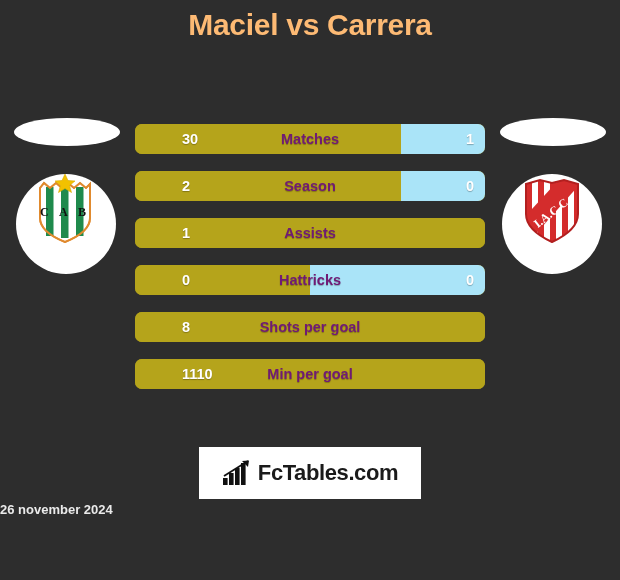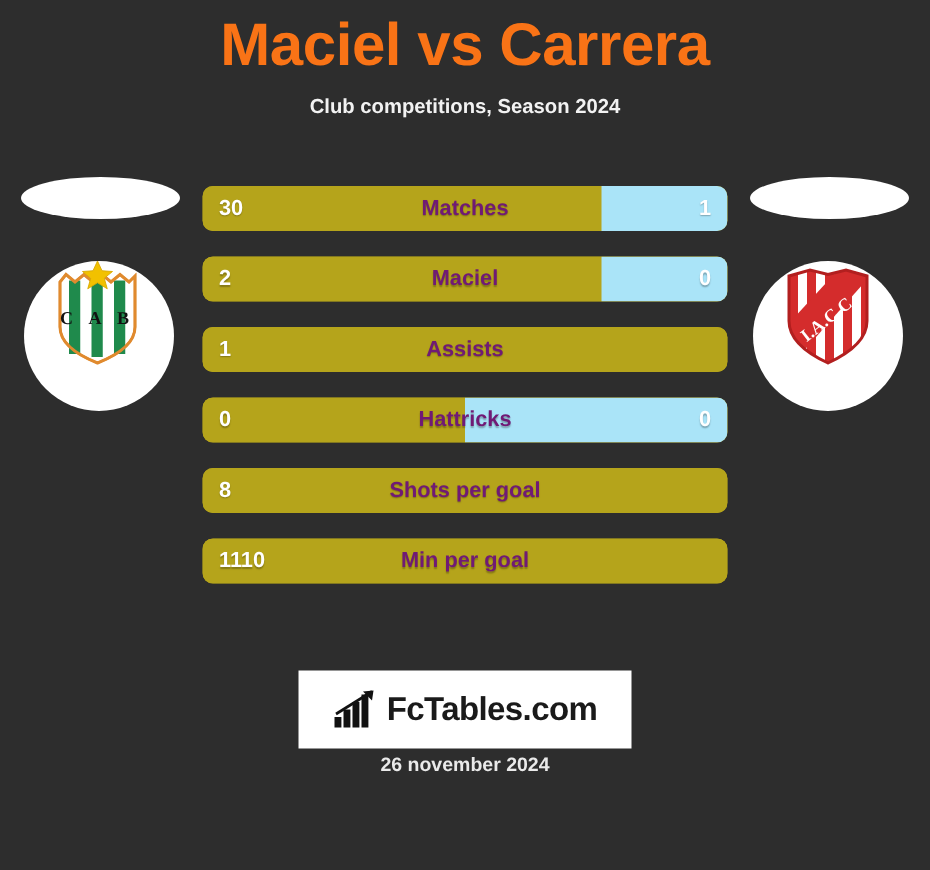--- a/index.html
+++ b/index.html
@@ -19,23 +19,23 @@
     height: 580px;
   }
 
   
   .title {
     position: absolute;
     top: 8px;
     left: 0;
     width: 620px;
     text-align: center;
-    font-size: 40px;
-    font-weight: bold;
-    color: #f97316;
+    font-size: 30px;
+    font-weight: bold;
+    color: #fdba74;
     letter-spacing: -0.3px;
     white-space: nowrap;
   }
 
   .subtitle {
     position: absolute;
     top: 63px;
     left: 0;
     width: 620px;
     text-align: center;
@@ -108,20 +108,21 @@
 
   .val {
     position: absolute;
     top: 0;
     height: 30px;
     line-height: 30px;
     font-size: 14.5px;
     font-weight: bold;
     color: #ffffff;
     text-shadow: 0 1px 1px rgba(0,0,0,0.28);
+    margin-left: 36px;
   }
   .val-left  { left: 11px; }
   .val-right { right: 11px; }
 
   .label {
     position: absolute;
     left: 0; top: 0;
     width: 100%;
     height: 30px;
     line-height: 30px;
@@ -151,33 +152,32 @@
     font-weight: bold;
     color: #1a1a1a;
     letter-spacing: -0.4px;
   }
 
   .footer-date {
     position: absolute;
     top: 502px;
     left: 0;
     width: 620px;
-    text-align: center;
+    text-align: left;
     font-size: 13px;
     font-weight: bold;
     color: #eaeaea;
   }
 </style>
 </head>
 <body>
 
 <div class="page">
 
   <div class="title">Maciel vs Carrera</div>
-  <div class="subtitle">Club competitions, Season 2024</div>
 
   <div class="badge-wrap left">
     <div class="badge-ellipse"></div>
     <div class="badge-circle">
       <svg width="64" height="72" viewBox="0 0 64 72">
         <path d="M6 14 L10 9 L16 14 L22 9 L28 14 L34 9 L40 14 L46 9 L52 14 L56 10 L56 44 Q56 58 31 68 Q6 58 6 44 Z" fill="#ffffff" stroke="#e08a2e" stroke-width="1.6"></path>
         <g>
           <rect x="12" y="13" width="7.5" height="49" fill="#1f8a4c"></rect>
           <rect x="27" y="12" width="7.5" height="52" fill="#1f8a4c"></rect>
           <rect x="42" y="13" width="7.5" height="49" fill="#1f8a4c"></rect>
@@ -221,21 +221,21 @@
       <div class="bar-right" style="width:24%"></div>
       <div class="val val-left">30</div>
       <div class="label">Matches</div>
       <div class="val val-right">1</div>
     </div>
 
     <div class="stat-row">
       <div class="bar-left" style="width:76%"></div>
       <div class="bar-right" style="width:24%"></div>
       <div class="val val-left">2</div>
-      <div class="label">Maciel</div>
+      <div class="label">Season</div>
       <div class="val val-right">0</div>
     </div>
 
     <div class="stat-row">
       <div class="bar-left" style="width:100%"></div>
       <div class="val val-left">1</div>
       <div class="label">Assists</div>
     </div>
 
     <div class="stat-row">

